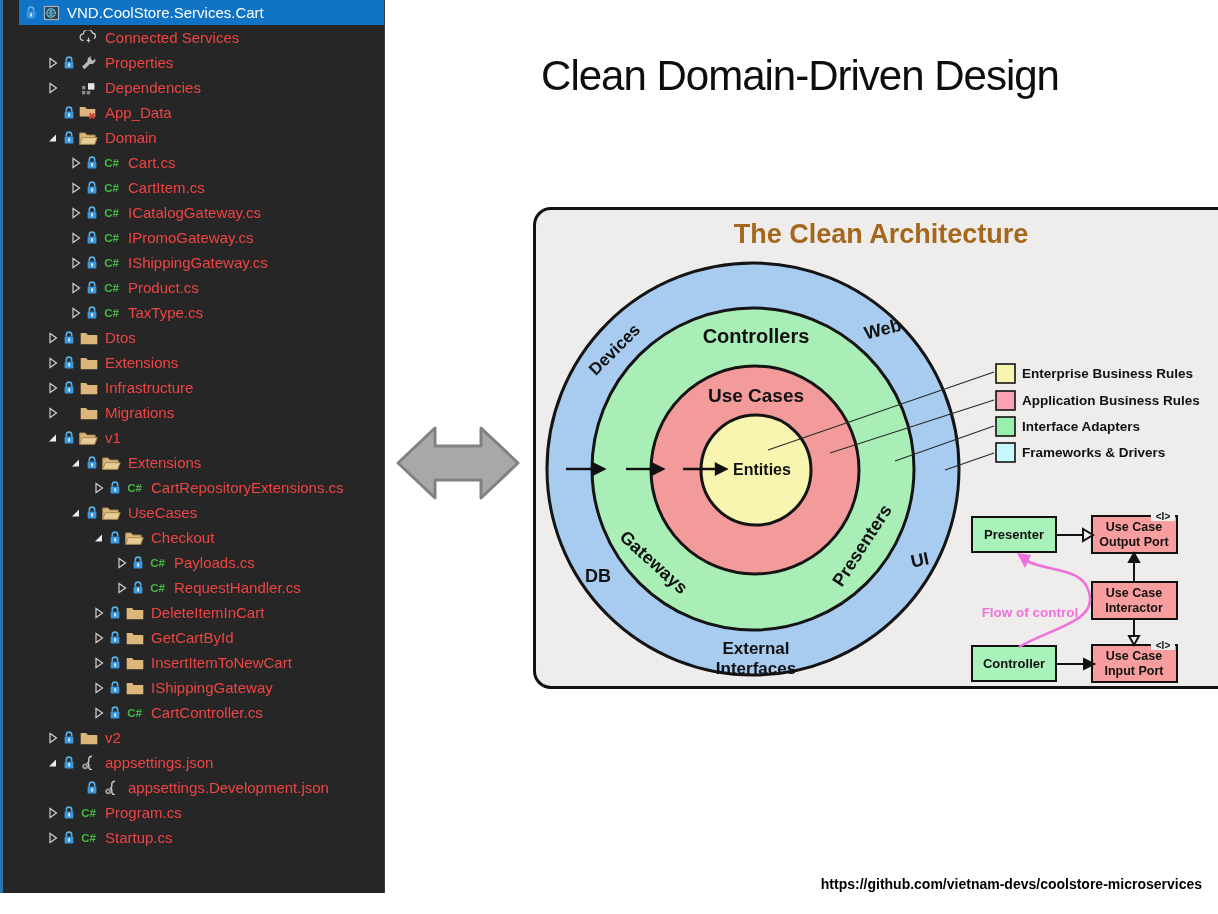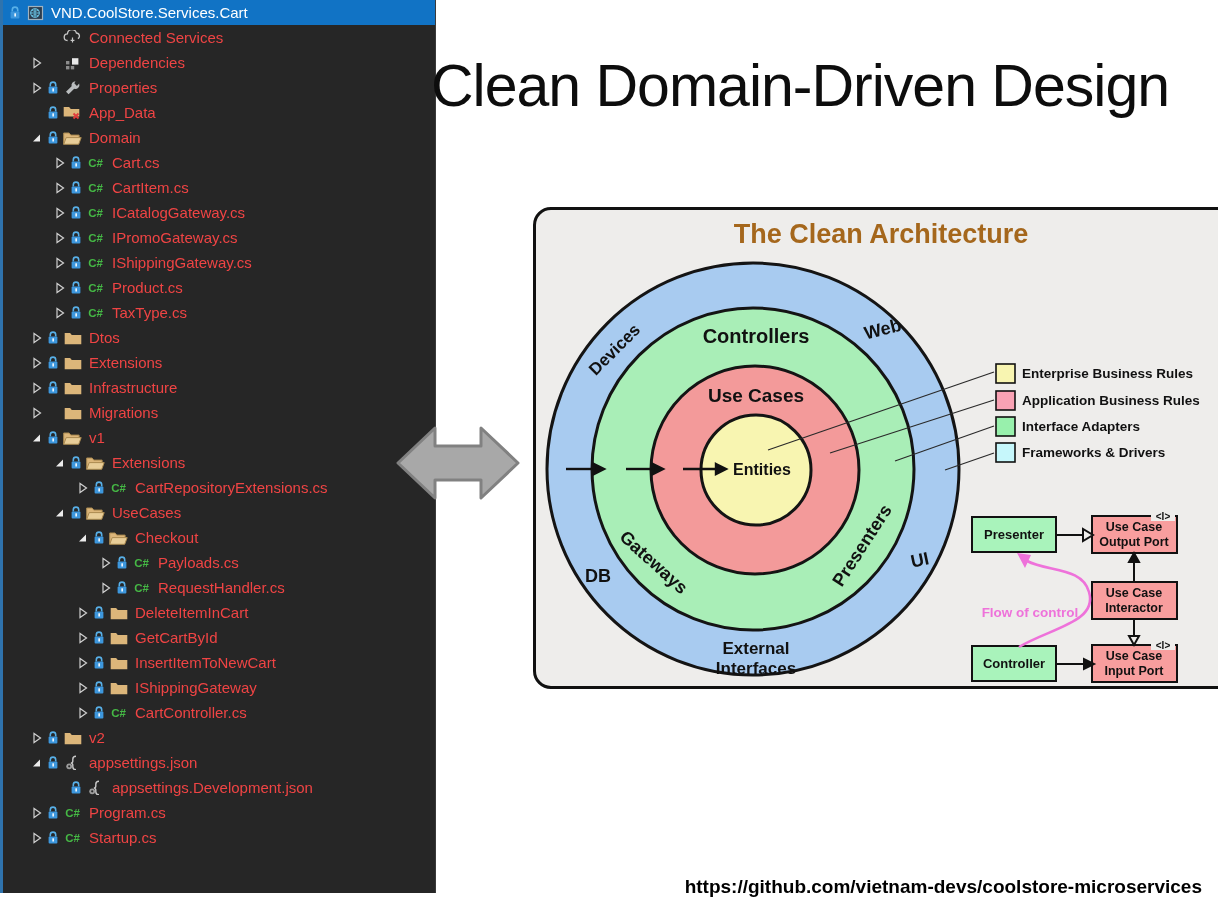--- a/index.html
+++ b/index.html
@@ -2,47 +2,47 @@
 <html><head>
 <meta charset="utf-8">
 <style>
   html,body{margin:0;padding:0;}
   body{
     width:1218px;height:914px;position:relative;overflow:hidden;
     background:#ffffff;font-family:"Liberation Sans",sans-serif;
   }
   
   .solution-explorer{
-    position:absolute;left:0;top:8;width:436px;height:893px;
+    position:absolute;left:0;top:8;width:385px;height:893px;
     background:#262626;border-left:3px solid #2f73ad;border-right:1px solid #3a3a3a;
-    box-sizing:border-box;overflow:hidden;
+    box-sizing:border-box;overflow:hidden;padding-left:16px;
   }
   .row{height:25px;display:flex;align-items:center;white-space:nowrap;}
   .row.sel{background:#1173c5;}
   .row .lbl{color:#ef4444;font-size:15px;margin-left:5px;}
   .row.sel .lbl{color:#ffffff;}
   .slot{display:inline-flex;align-items:center;justify-content:center;flex:0 0 auto;}
   .slot.arrow{width:17px;}
   .slot.lock{width:16px;}
   .slot.icon{width:23px;}
   .cs{color:#45b845;font-weight:bold;font-size:11.5px;letter-spacing:0;}
   
   .slide-title{
     position:absolute;left:400px;top:52px;width:800px;margin:0;
-    text-align:center;font-size:59px;font-weight:400;letter-spacing:-1px;color:#0d0d0d;
+    text-align:center;font-size:42px;font-weight:400;letter-spacing:-1px;color:#0d0d0d;
   }
   .swap-arrow{position:absolute;left:396px;top:424px;}
   .arch-panel{
     position:absolute;left:533px;top:207px;width:776px;height:482px;
     background:#eeedeb;border:3px solid #111;border-radius:18px;box-sizing:border-box;
   }
   .arch-panel svg{display:block;}
   .gh-url{
     position:absolute;top:876px;right:16px;
-    font-size:19px;font-weight:bold;color:#000;
+    font-size:14px;font-weight:bold;color:#000;
   }
   text{font-family:"Liberation Sans",sans-serif;}
 </style>
 </head>
 <body>
 
 <aside class="solution-explorer">
   <div id="tree">
       <div class="row sel" style="padding-left: 4px;">
         <span class="slot lock">
@@ -71,50 +71,50 @@
           </svg>
         </span>
         <span class="lbl">Connected Services</span>
       </div>
       <div class="row" style="padding-left: 25px;">
         <span class="slot arrow">
           <svg width="11" height="12" viewBox="0 0 11 12">
             <path d="M3 1.5v9l6.5-4.5z" fill="none" stroke="#cfcfcf" stroke-width="1.2"></path>
           </svg>
         </span>
+        <span class="slot lock">
+          <svg width="12" height="14" viewBox="0 0 12 14">
+            <path d="M3.3 5.5V3.8a2.7 2.7 0 0 1 5.4 0v1.7" fill="none" stroke="#58b0e8" stroke-width="1.6"></path>
+            <rect x="1.6" y="5.5" width="8.8" height="7" rx="1" fill="#3d97dd"></rect>
+            <rect x="5.4" y="7.3" width="1.5" height="3.2" fill="#fff"></rect>
+          </svg>
+        </span>
+        <span class="slot icon">
+          <svg width="17" height="15" viewBox="0 0 17 15">
+            <path d="M11.5 1.2a4 4 0 0 0-3.9 5L2 11.8 4.6 14.3l5.6-5.6a4 4 0 0 0 5-5.1l-2.3 2.3-2.6-2.6z" fill="#b9bcbe"></path>
+          </svg>
+        </span>
+        <span class="lbl">Properties</span>
+      </div>
+      <div class="row" style="padding-left: 25px;">
+        <span class="slot arrow">
+          <svg width="11" height="12" viewBox="0 0 11 12">
+            <path d="M3 1.5v9l6.5-4.5z" fill="none" stroke="#cfcfcf" stroke-width="1.2"></path>
+          </svg>
+        </span>
         <span class="slot lock"></span>
         <span class="slot icon">
           <svg width="16" height="15" viewBox="0 0 16 15">
             <rect x="1" y="6" width="3.4" height="3.4" fill="#8c8c8c"></rect>
             <rect x="1" y="11" width="3.4" height="3.4" fill="#8c8c8c"></rect>
             <rect x="5.8" y="11" width="3.4" height="3.4" fill="#8c8c8c"></rect>
             <rect x="7" y="3.2" width="6.4" height="6.4" fill="#e8e8e8"></rect>
           </svg>
         </span>
         <span class="lbl">Dependencies</span>
-      </div>
-      <div class="row" style="padding-left: 25px;">
-        <span class="slot arrow">
-          <svg width="11" height="12" viewBox="0 0 11 12">
-            <path d="M3 1.5v9l6.5-4.5z" fill="none" stroke="#cfcfcf" stroke-width="1.2"></path>
-          </svg>
-        </span>
-        <span class="slot lock">
-          <svg width="12" height="14" viewBox="0 0 12 14">
-            <path d="M3.3 5.5V3.8a2.7 2.7 0 0 1 5.4 0v1.7" fill="none" stroke="#58b0e8" stroke-width="1.6"></path>
-            <rect x="1.6" y="5.5" width="8.8" height="7" rx="1" fill="#3d97dd"></rect>
-            <rect x="5.4" y="7.3" width="1.5" height="3.2" fill="#fff"></rect>
-          </svg>
-        </span>
-        <span class="slot icon">
-          <svg width="17" height="15" viewBox="0 0 17 15">
-            <path d="M11.5 1.2a4 4 0 0 0-3.9 5L2 11.8 4.6 14.3l5.6-5.6a4 4 0 0 0 5-5.1l-2.3 2.3-2.6-2.6z" fill="#b9bcbe"></path>
-          </svg>
-        </span>
-        <span class="lbl">Properties</span>
       </div>
       <div class="row" style="padding-left: 25px;">
         <span class="slot arrow"></span>
         <span class="slot lock">
           <svg width="12" height="14" viewBox="0 0 12 14">
             <path d="M3.3 5.5V3.8a2.7 2.7 0 0 1 5.4 0v1.7" fill="none" stroke="#58b0e8" stroke-width="1.6"></path>
             <rect x="1.6" y="5.5" width="8.8" height="7" rx="1" fill="#3d97dd"></rect>
             <rect x="5.4" y="7.3" width="1.5" height="3.2" fill="#fff"></rect>
           </svg>
         </span>

